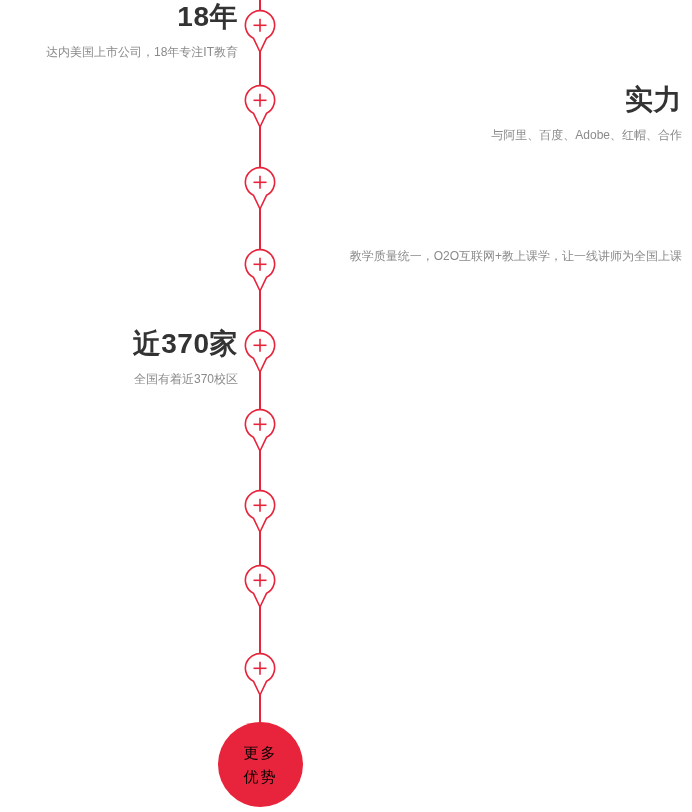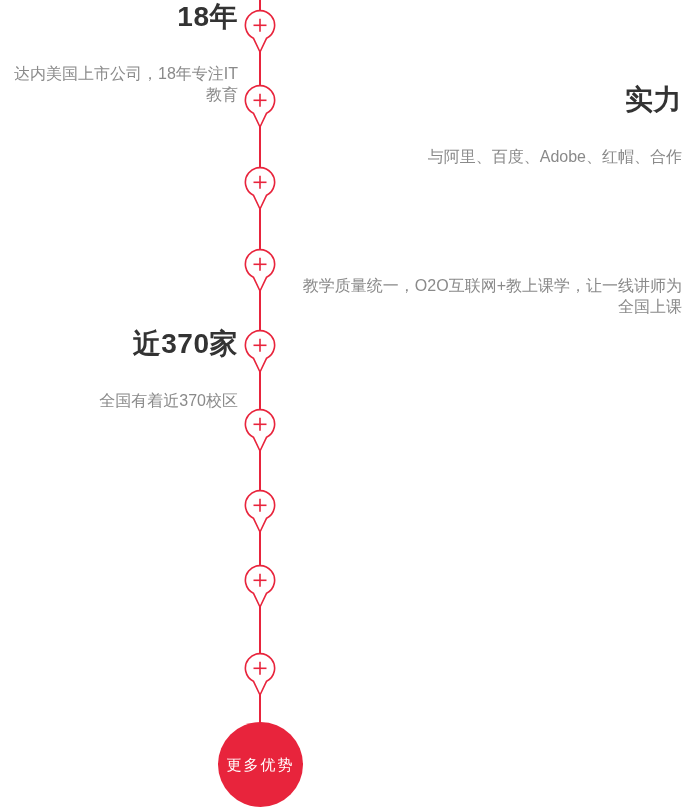--- a/index.html
+++ b/index.html
@@ -11,23 +11,23 @@
   html,body{background:#ffffff;}
   body{font-family:"Liberation Sans","DejaVu Sans",sans-serif;}
   .canvas{position:relative;width:692px;height:812px;background:#ffffff;overflow:hidden;}
   .vline{position:absolute;left:259px;top:0;width:2px;height:742px;background:var(--accent-red);}
   .pin{position:absolute;left:242px;width:36px;height:46px;color:var(--accent-red);}
   .pin svg{display:block;}
   .tblock{position:absolute;}
   .tblock.left{left:0;width:238px;text-align:right;}
   .tblock.right{left:296px;width:386px;text-align:right;}
   .tl-title{font-size:28px;font-weight:700;color:var(--title-color);line-height:34px;margin-bottom:8px;letter-spacing:0.5px;}
-  .tl-sub{font-size:16px;color:var(--subtitle-color);line-height:21px;margin-top:29px;}
+  .tl-sub{font-size:12px;color:var(--subtitle-color);line-height:21px;}
   .end-badge{position:absolute;left:218px;top:722px;width:85px;height:85px;border-radius:50%;
-    background:var(--accent-red);color:#ffffff;display:flex;flex-direction:row;align-items:center;
+    background:var(--accent-red);color:#000000;display:flex;flex-direction:column;align-items:center;
     justify-content:center;font-size:15px;line-height:24px;letter-spacing:2px;cursor:pointer;}
 </style>
 </head>
 <body>
 
 <div class="canvas">
 
   <div class="vline"></div>
 
   <div class="pin" style="top:9px">

